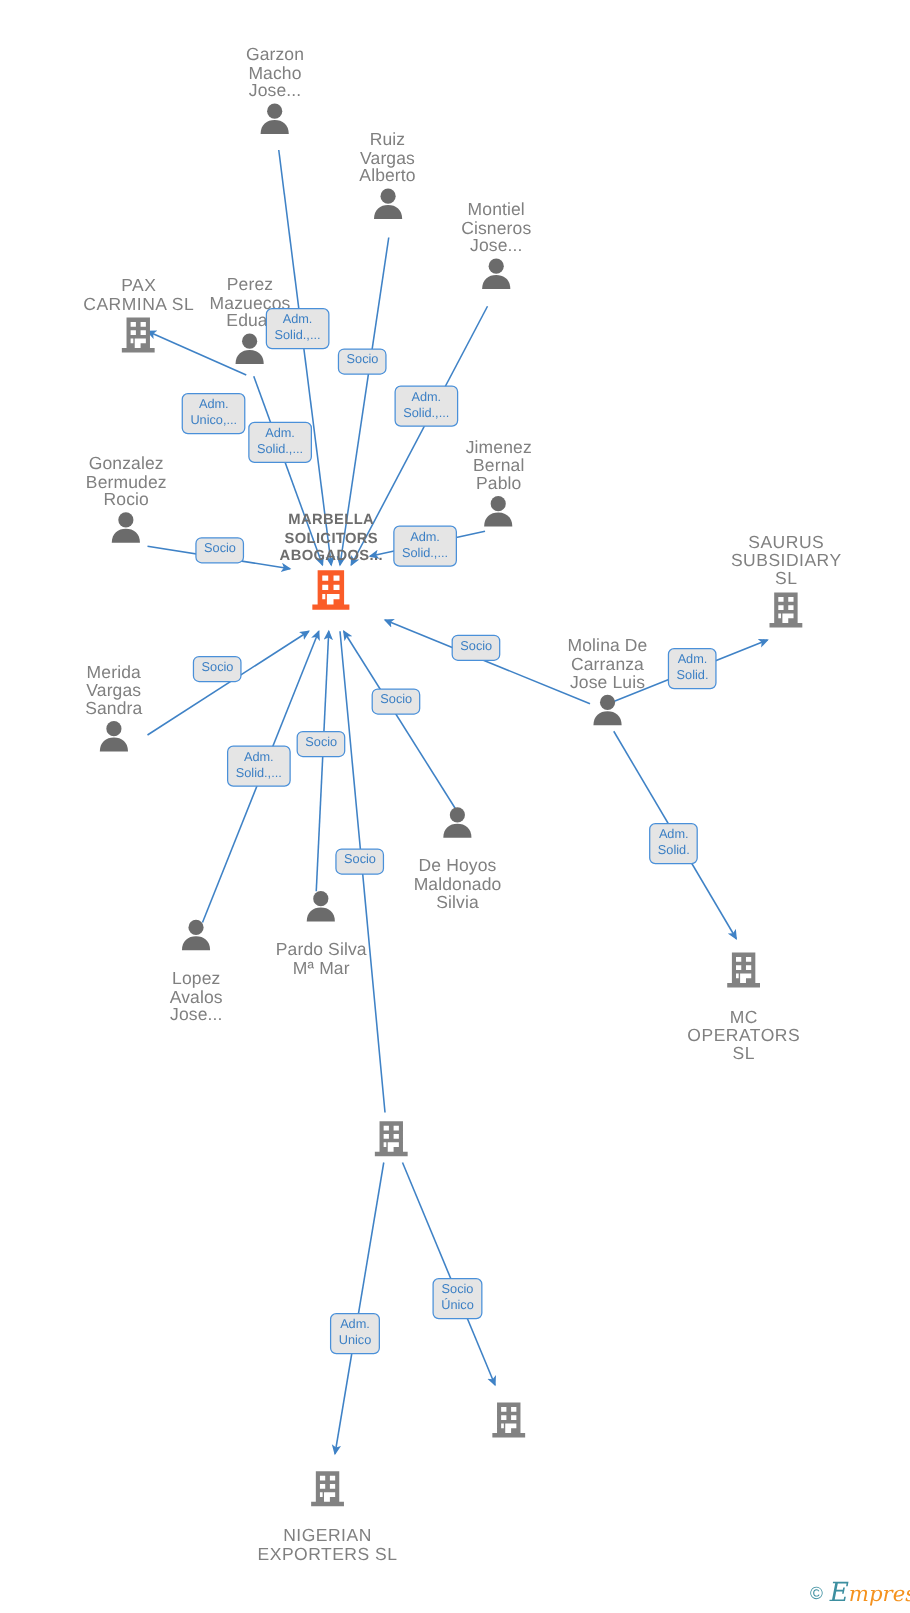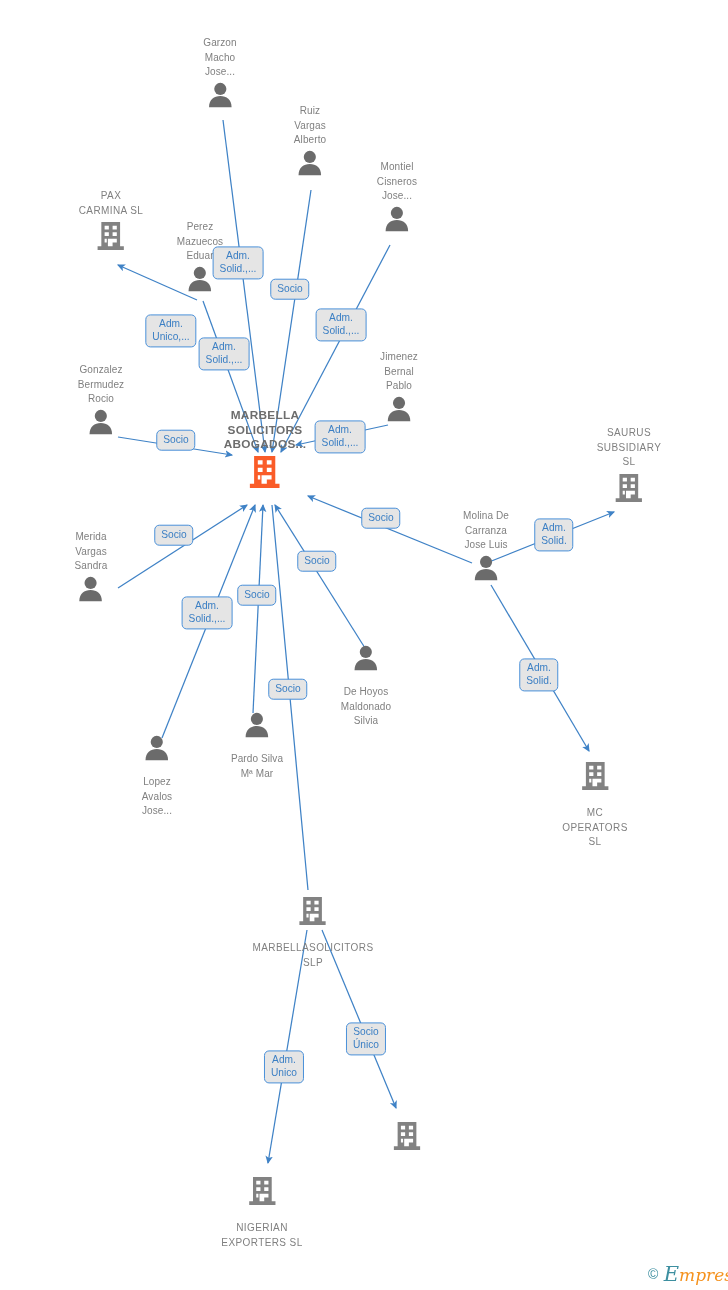--- a/index.html
+++ b/index.html
@@ -30,21 +30,21 @@
     text-align: center;
     white-space: nowrap;
   }
   .node-icon {
     display: block;
     margin: 0 auto;
     line-height: 0;
   }
   .node-label {
     display: block;
-    font-size: 10px;
+    font-size: 14px;
     line-height: 14.6px;
     color: #808080;
     letter-spacing: 0.1px;
   }
   .node-label.company {
     letter-spacing: 0.4px;
   }
   .node.focus .node-label {
     color: #6d6d6d;
     font-weight: bold;
@@ -142,21 +142,21 @@
       <div class="node label-above" style="left: 397px; top: 160px;">
         <span class="node-label" style="white-space: pre-line;">Montiel
 Cisneros
 Jose...</span>
         <span class="node-icon"><svg width="28" height="26" viewBox="0 0 32 30">
             <circle cx="16" cy="8" r="7" fill="#6b6b6b"></circle>
             <path d="M3 29 C3 20.5 8.8 16.2 16 16.2 C23.2 16.2 29 20.5 29 29 Z" fill="#6b6b6b"></path>
           </svg></span>
       </div>
       <div class="node label-above" style="left: 111px; top: 189px;">
-        <span class="node-label company" style="white-space: pre-line;">PAX
+        <span class="node-label company" style="white-space: pre-line; margin-top: 32px;">PAX
 CARMINA  SL</span>
         <span class="node-icon"><svg width="30" height="32" viewBox="0 0 32 34">
             <path d="M6 2 H26 V28 H30 V32 H2 V28 H6 Z M9.5 6 H14 V10 H9.5 Z M18 6 H22.5 V10 H18 ZM9.5 13 H14 V17 H9.5 Z M18 13 H22.5 V17 H18 ZM18 20 H22.5 V24 H18 Z M13 20 H18 V28 H13 Z M9.5 20 H11.8 V24 H9.5 Z" fill="#828282" fill-rule="evenodd"></path>
           </svg></span>
       </div>
       <div class="node label-above" style="left: 200px; top: 220px;">
         <span class="node-label" style="white-space: pre-line;">Perez
 Mazuecos
 Eduar</span>
         <span class="node-icon"><svg width="28" height="26" viewBox="0 0 32 30">
@@ -247,22 +247,20 @@
             <path d="M6 2 H26 V28 H30 V32 H2 V28 H6 Z M9.5 6 H14 V10 H9.5 Z M18 6 H22.5 V10 H18 ZM9.5 13 H14 V17 H9.5 Z M18 13 H22.5 V17 H18 ZM18 20 H22.5 V24 H18 Z M13 20 H18 V28 H13 Z M9.5 20 H11.8 V24 H9.5 Z" fill="#828282" fill-rule="evenodd"></path>
           </svg></span>
         <span class="node-label company" style="white-space: pre-line;">MC
 OPERATORS
 SL</span>
       </div>
       <div class="node label-below" style="left: 313px; top: 895px;">
         <span class="node-icon"><svg width="30" height="32" viewBox="0 0 32 34">
             <path d="M6 2 H26 V28 H30 V32 H2 V28 H6 Z M9.5 6 H14 V10 H9.5 Z M18 6 H22.5 V10 H18 ZM9.5 13 H14 V17 H9.5 Z M18 13 H22.5 V17 H18 ZM18 20 H22.5 V24 H18 Z M13 20 H18 V28 H13 Z M9.5 20 H11.8 V24 H9.5 Z" fill="#828282" fill-rule="evenodd"></path>
           </svg></span>
-        <span class="node-label company" style="white-space: pre-line;">MARBELLASOLICITORS
-SLP</span>
       </div>
       <div class="node label-below" style="left: 407px; top: 1120px;">
         <span class="node-icon"><svg width="30" height="32" viewBox="0 0 32 34">
             <path d="M6 2 H26 V28 H30 V32 H2 V28 H6 Z M9.5 6 H14 V10 H9.5 Z M18 6 H22.5 V10 H18 ZM9.5 13 H14 V17 H9.5 Z M18 13 H22.5 V17 H18 ZM18 20 H22.5 V24 H18 Z M13 20 H18 V28 H13 Z M9.5 20 H11.8 V24 H9.5 Z" fill="#828282" fill-rule="evenodd"></path>
           </svg></span>
       </div>
       <div class="node label-below" style="left: 262px; top: 1175px;">
         <span class="node-icon"><svg width="30" height="32" viewBox="0 0 32 34">
             <path d="M6 2 H26 V28 H30 V32 H2 V28 H6 Z M9.5 6 H14 V10 H9.5 Z M18 6 H22.5 V10 H18 ZM9.5 13 H14 V17 H9.5 Z M18 13 H22.5 V17 H18 ZM18 20 H22.5 V24 H18 Z M13 20 H18 V28 H13 Z M9.5 20 H11.8 V24 H9.5 Z" fill="#828282" fill-rule="evenodd"></path>
           </svg></span>

